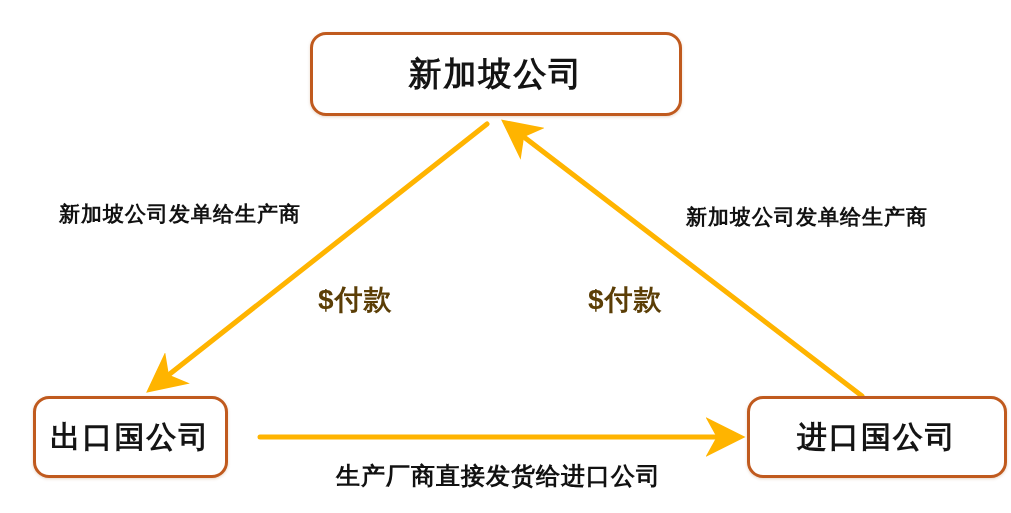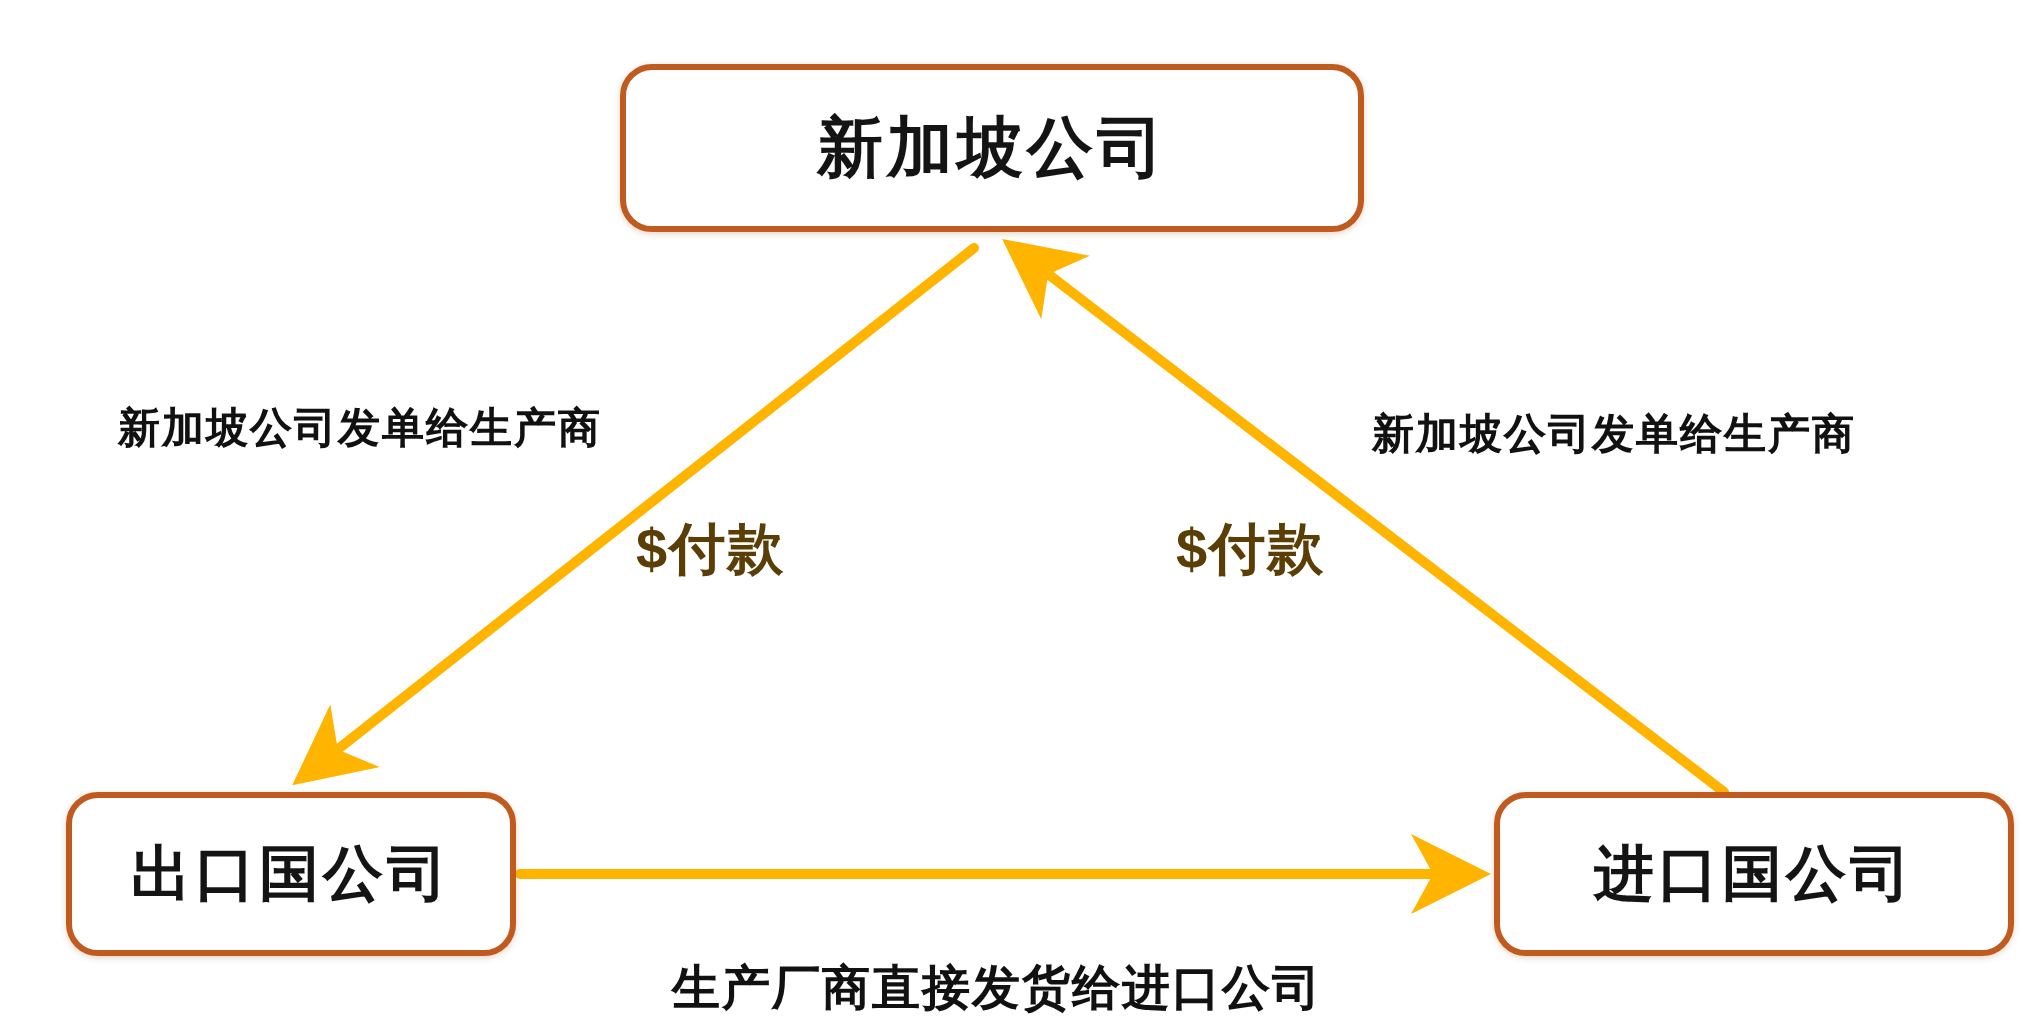--- a/index.html
+++ b/index.html
@@ -30,40 +30,41 @@
     display:flex;
     align-items:center;
     justify-content:center;
     box-shadow:0 1px 3px rgba(160,90,30,0.25);
     box-sizing:border-box;
     font-weight:600;
     color:#141414;
     letter-spacing:2px;
   }
   .node-top{left:310px;top:32px;width:372px;height:84px;font-size:33px;}
-  .node-left{left:33px;top:396px;width:225px;height:82px;font-size:30px;}
+  .node-left{left:33px;top:396px;width:195px;height:82px;font-size:30px;}
   .node-right{left:747px;top:396px;width:260px;height:82px;font-size:30px;}
   .edge-label{
     position:absolute;
     color:var(--label);
     font-weight:700;
     font-size:21px;
     white-space:nowrap;
     letter-spacing:1px;
   }
   .edge-label-left{left:59px;top:200px;}
   .edge-label-right{left:686px;top:203px;}
-  .edge-label-bottom{left:336px;top:478px;font-size:24px;}
+  .edge-label-bottom{left:336px;top:460px;font-size:24px;}
   .payment-label{
     position:absolute;
     color:var(--payment);
     font-weight:700;
     font-size:28px;
     white-space:nowrap;
     letter-spacing:1px;
+    margin-top:25px;
   }
   .payment-left{left:318px;top:256px;}
   .payment-right{left:588px;top:256px;}
   .arrow-line{
     stroke:var(--arrow);
     stroke-width:5;
     fill:none;
     stroke-linecap:round;
   }
   .arrow-head{fill:var(--arrow);}

